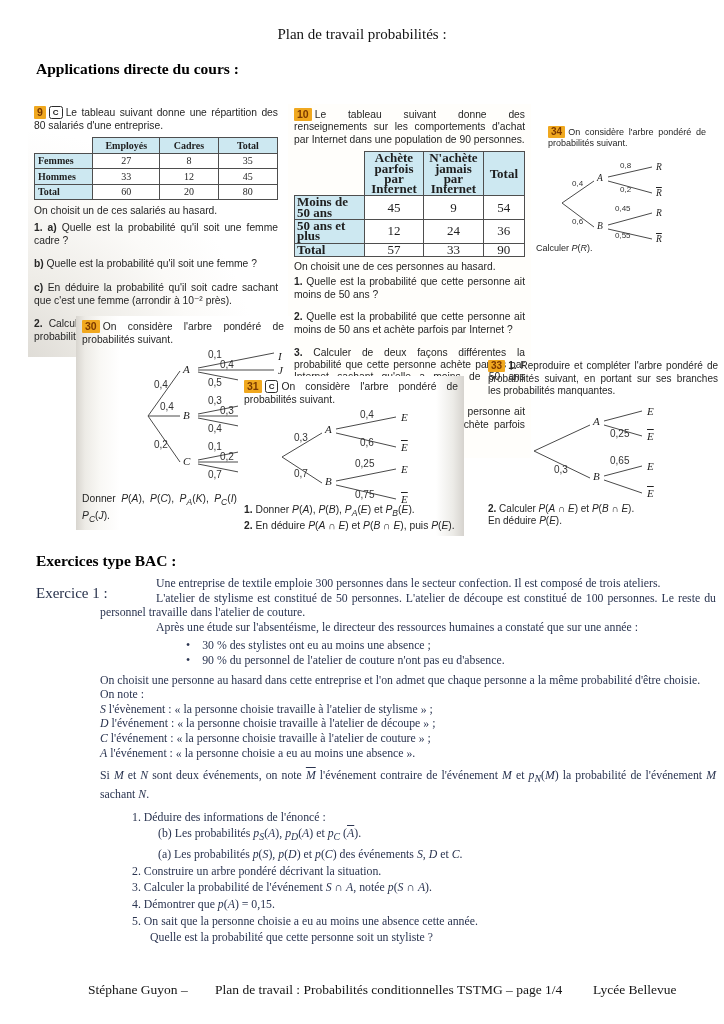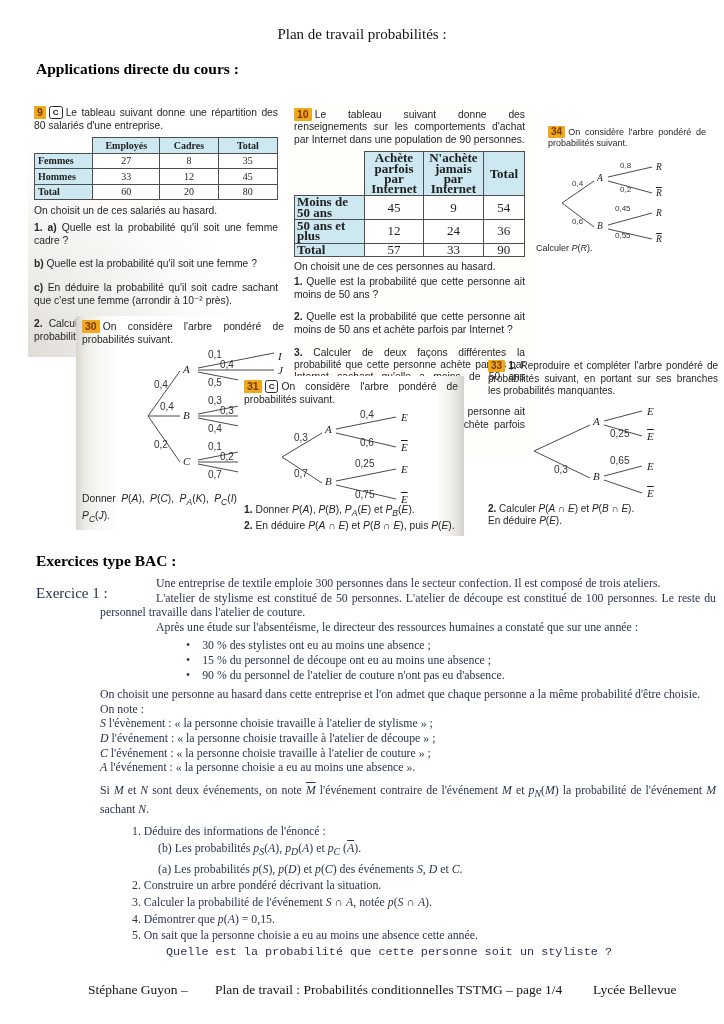--- a/index.html
+++ b/index.html
@@ -56,21 +56,21 @@
   .bac{position:absolute;left:100px;top:576px;width:616px;text-align:justify;
        font-family:"Liberation Serif","DejaVu Serif",serif;font-size:11.8px;line-height:14.6px;color:#2a3450;}
   .ind{text-indent:56px;}
   .bullets{margin:4px 0 4px 86px;}
   .dot{display:inline-block;margin-right:12px;}
   .p4{margin-top:5px;}
   .p5{margin:8px 0 0 0;}
   .list{margin-top:8px;}
   .itm{margin-left:32px;margin-top:2px;}
   .sub{margin-left:58px;margin-top:2px;}
-  .it5b{margin-left:66px;font-family:Liberation Mono, monospace;}
+  .it5b{margin-left:50px;}
 
   .foot{position:absolute;top:982px;font-family:"Liberation Serif","DejaVu Serif",serif;
         font-size:13.5px;color:#141414;}
   .f1{left:88px;} .f2{left:215px;} .f3{left:593px;}
 </style>
 </head>
 <body>
 
 <div class="page">
 
@@ -301,21 +301,20 @@
 
   <div class="h2 serif">Exercices type BAC :</div>
   <div class="ex1lab serif">Exercice 1 :</div>
 
   <div class="bac">
     <div class="ind">Une entreprise de textile emploie 300 personnes dans le secteur confection. Il est composé de trois ateliers.</div>
     <div class="ind">L'atelier de stylisme est constitué de 50 personnes. L'atelier de découpe est constitué de 100 personnes. Le reste du personnel travaille dans l'atelier de couture.</div>
     <div class="ind">Après une étude sur l'absentéisme, le directeur des ressources humaines a constaté que sur une année :</div>
     <div class="bullets">
       <div><span class="dot">•</span><span>30 % des stylistes ont eu au moins une absence ;</span></div>
-      <div><span class="dot">•</span><span>15 % du personnel de découpe ont eu au moins une absence ;</span></div>
       <div><span class="dot">•</span><span>90 % du personnel de l'atelier de couture n'ont pas eu d'absence.</span></div>
     </div>
     <div class="p4">On choisit une personne au hasard dans cette entreprise et l'on admet que chaque personne a la même probabilité d'être choisie.</div>
     <div>On note :</div>
     <div><i>S</i> l'évènement : « la personne choisie travaille à l'atelier de stylisme » ;</div>
     <div><i>D</i> l'événement : « la personne choisie travaille à l'atelier de découpe » ;</div>
     <div><i>C</i> l'événement : « la personne choisie travaille à l'atelier de couture » ;</div>
     <div><i>A</i> l'événement : « la personne choisie a eu au moins une absence ».</div>
     <div class="p5">Si <i>M</i> et <i>N</i> sont deux événements, on note <span class="ov"><i>M</i></span> l'événement contraire de l'événement <i>M</i> et <i>p<sub>N</sub></i>(<i>M</i>) la probabilité de l'événement <i>M</i> sachant <i>N</i>.</div>
     <div class="list">

